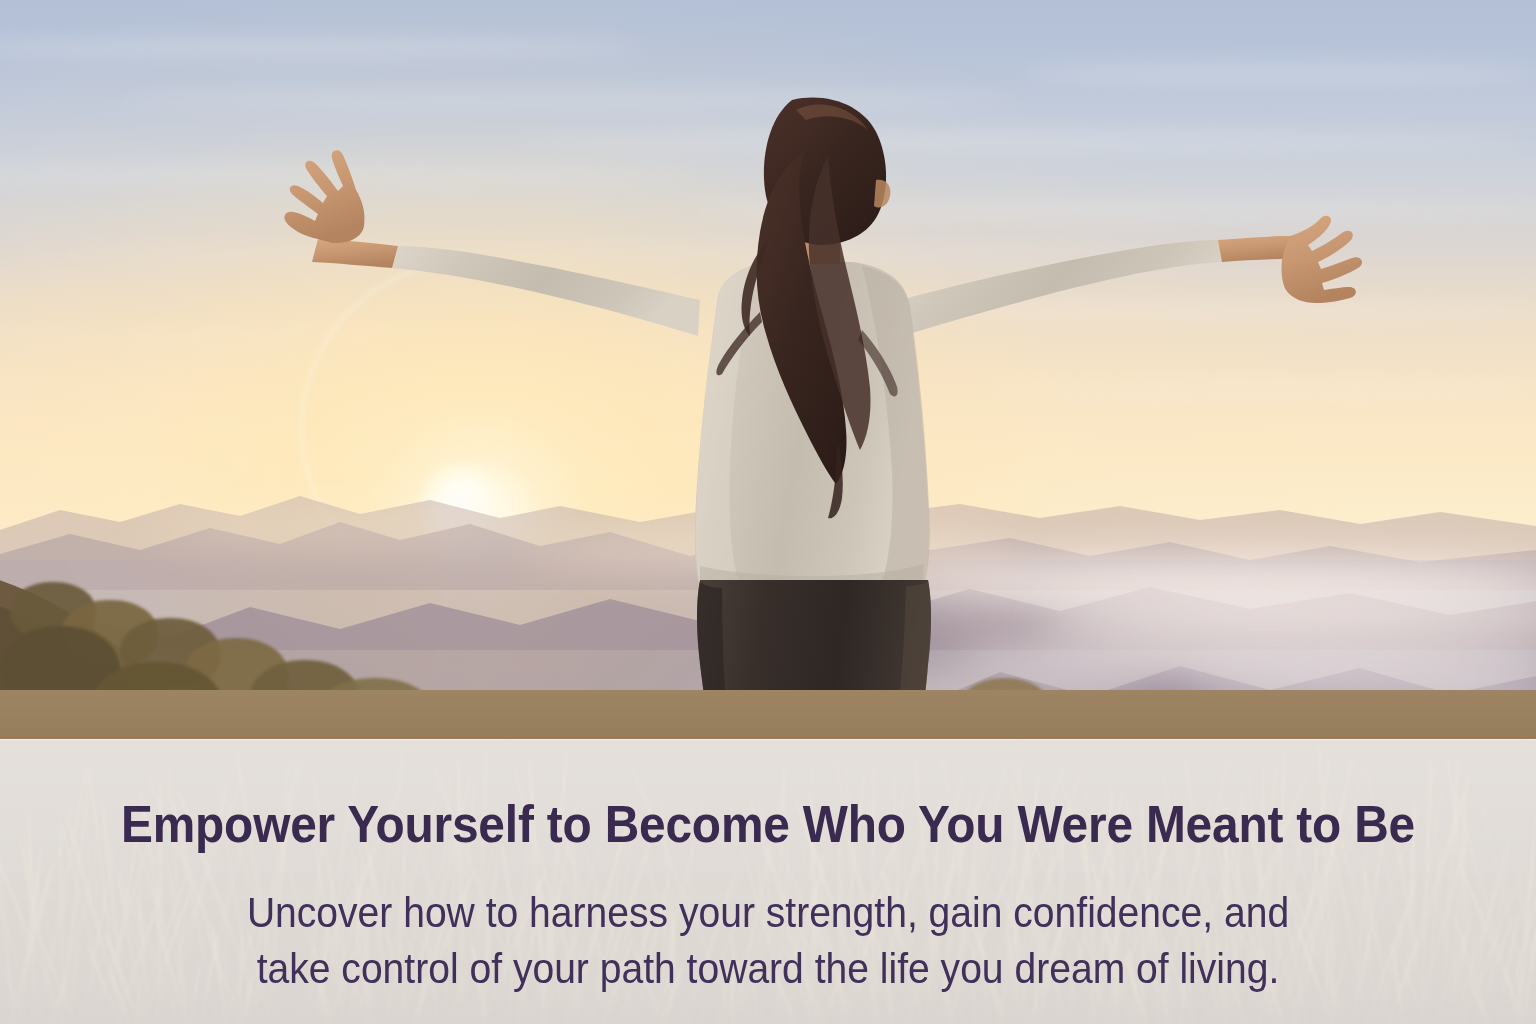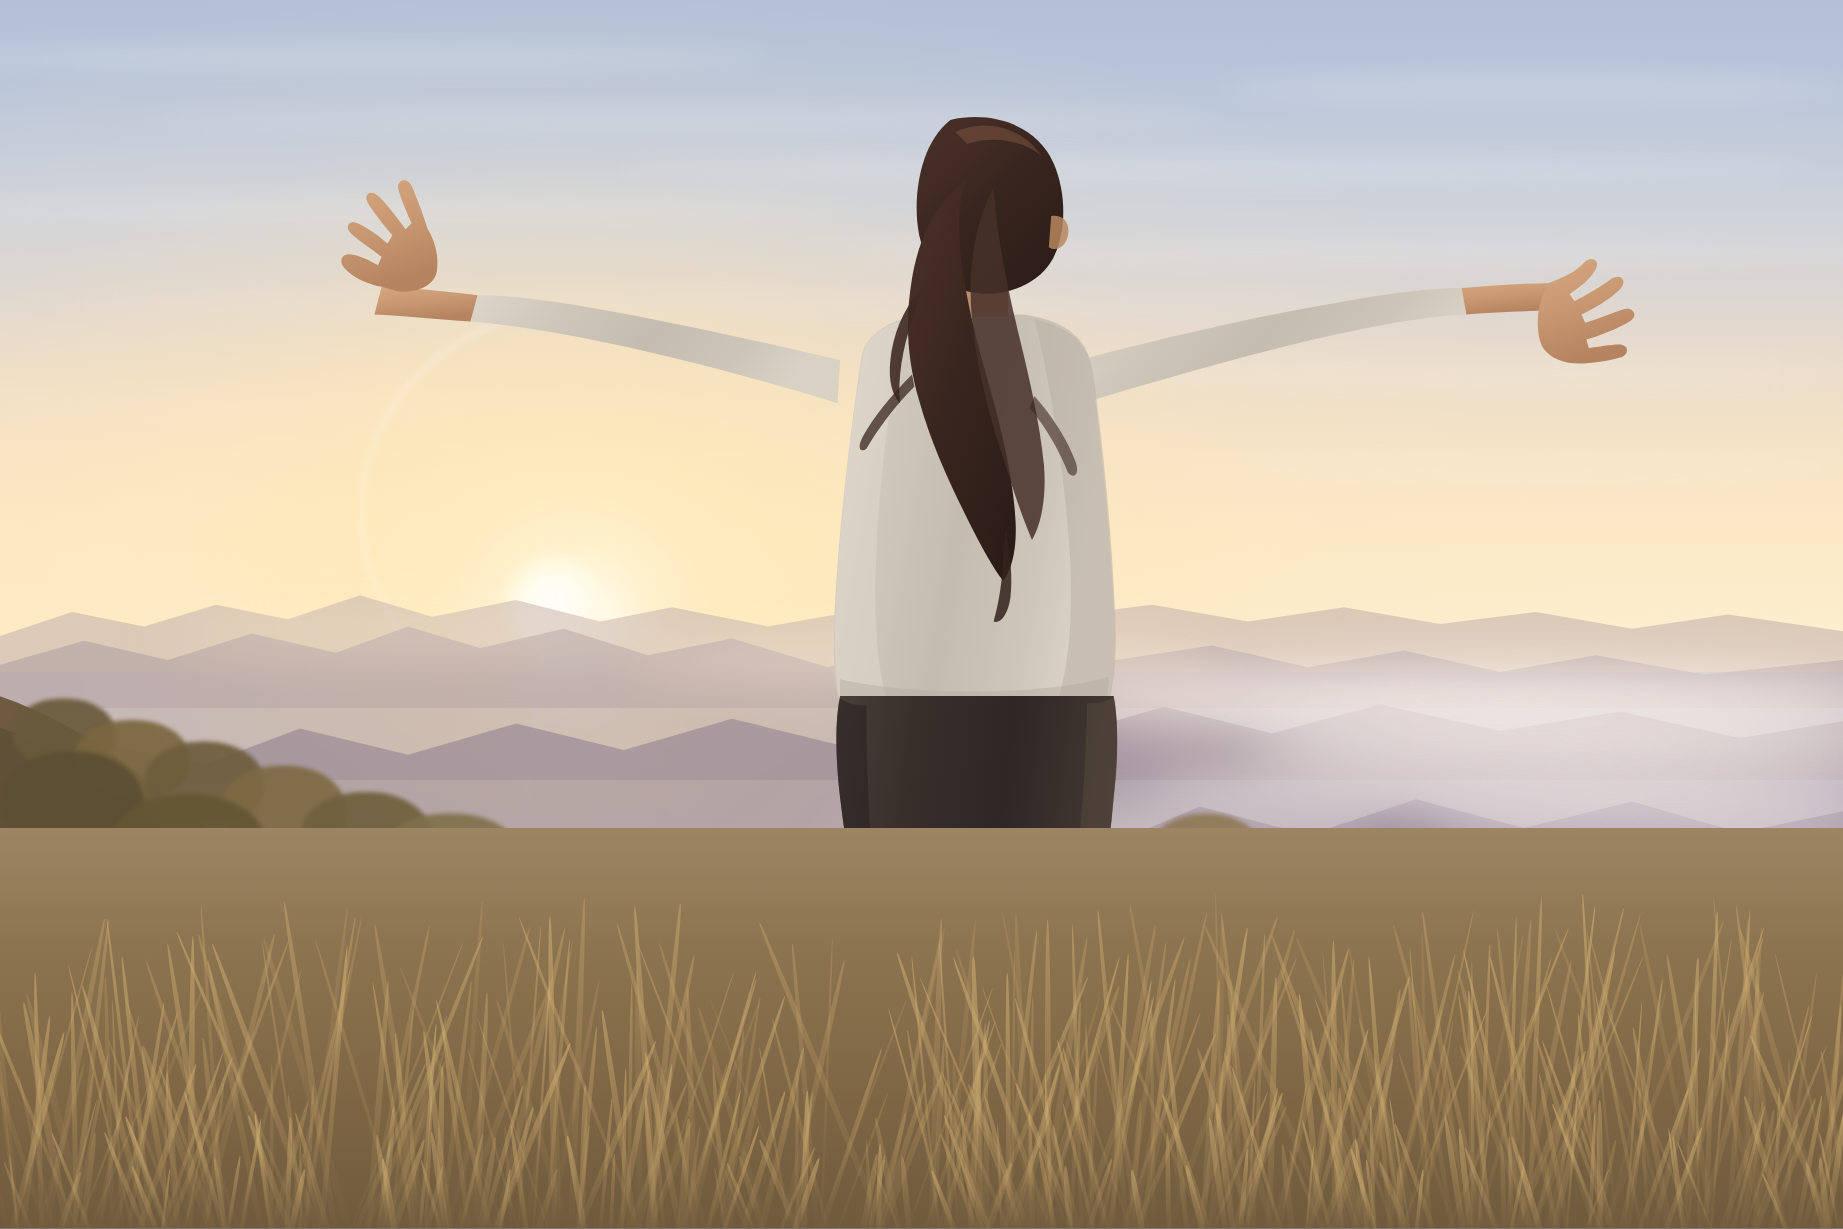--- a/index.html
+++ b/index.html
@@ -973,14 +973,24 @@
         <div class="blade" style="left:388.5px;height:148px;width:4.2px;transform:rotate(4.7deg);opacity:0.22;"></div>
         <div class="blade" style="left:1171.2px;height:156px;width:3.9px;transform:rotate(-10.3deg);opacity:0.38;"></div>
         <div class="blade" style="left:186.7px;height:70px;width:3.5px;transform:rotate(-8.3deg);opacity:0.43;"></div>
         <div class="blade" style="left:250.1px;height:84px;width:2.4px;transform:rotate(-0.6deg);opacity:0.40;"></div>
         <div class="blade" style="left:603.4px;height:148px;width:4.4px;transform:rotate(-4.2deg);opacity:0.45;"></div>
         <div class="blade" style="left:373.9px;height:226px;width:4.7px;transform:rotate(21.1deg);opacity:0.33;"></div>
         <div class="blade" style="left:839.0px;height:153px;width:4.2px;transform:rotate(16.0deg);opacity:0.66;"></div>
       </div>
   </div>
 
+  <div id="overlay-band">
+    <div id="overlay-tint"></div>
+
+    <h1 id="headline">Empower Yourself to Become Who You Were Meant to Be</h1>
+
+    <p id="subhead">
+      <span class="line">Uncover how to harness your strength, gain confidence, and</span>
+      <span class="line">take control of your path toward the life you dream of living.</span>
+    </p>
+  </div>
 
 </div>
 
 </body></html>

